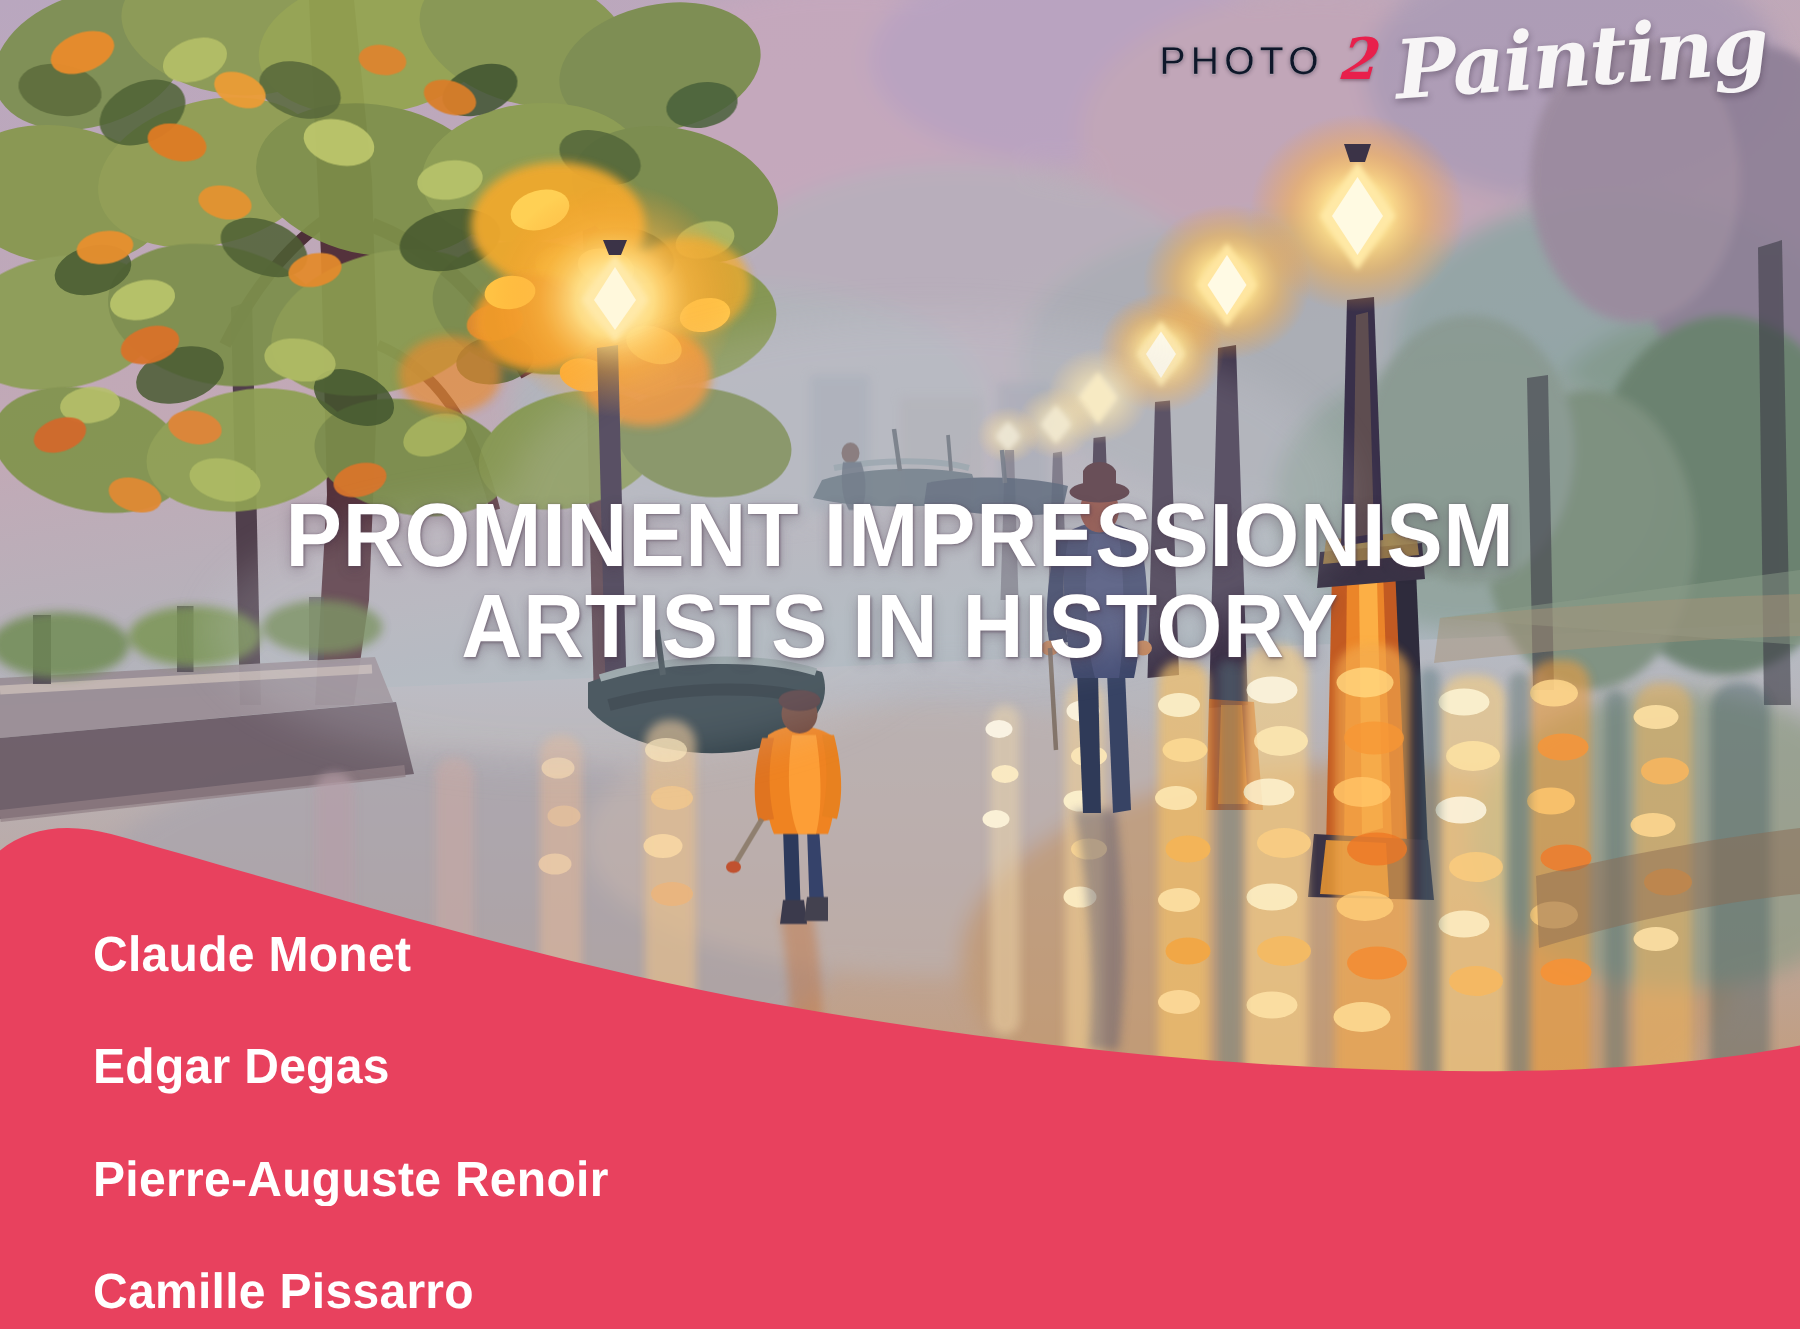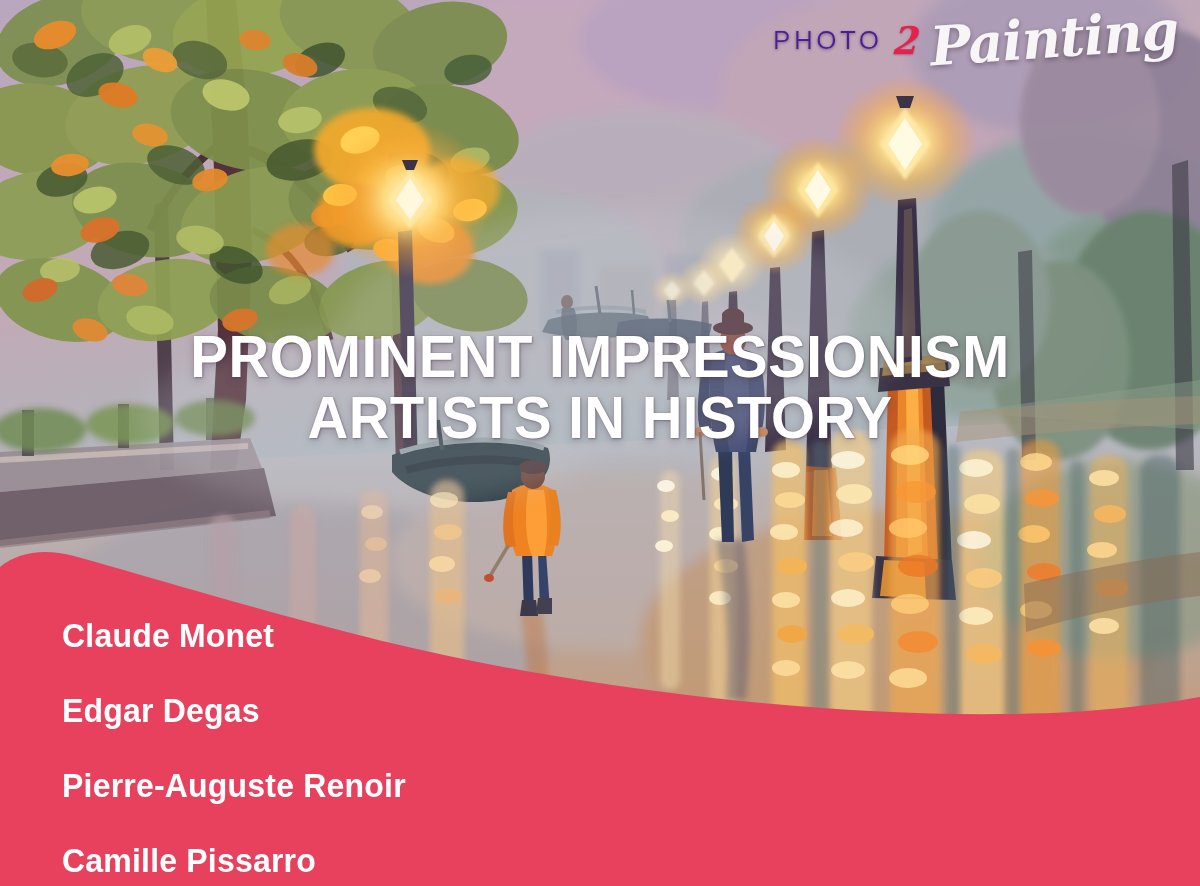--- a/index.html
+++ b/index.html
@@ -18,21 +18,21 @@
   #logo{
     position:absolute;top:16px;right:22px;
     display:flex;align-items:center;gap:8px;
     z-index:6;
   }
   #logo-photo{
     font-family:"Liberation Sans", sans-serif;
     font-weight:300;
     font-size:26px;
     letter-spacing:3.5px;
-    color:#4c1d95;
+    color:#0f172a;
     line-height:1;
     text-shadow:0 1px 3px rgba(40,30,50,.45);
     -webkit-text-stroke:0.2px rgba(255,255,255,.4);
   }
   #logo-two{
     position:relative;
     font-family:"DejaVu Serif", serif;
     font-weight:bold;
     font-style:italic;
     font-size:36px;

